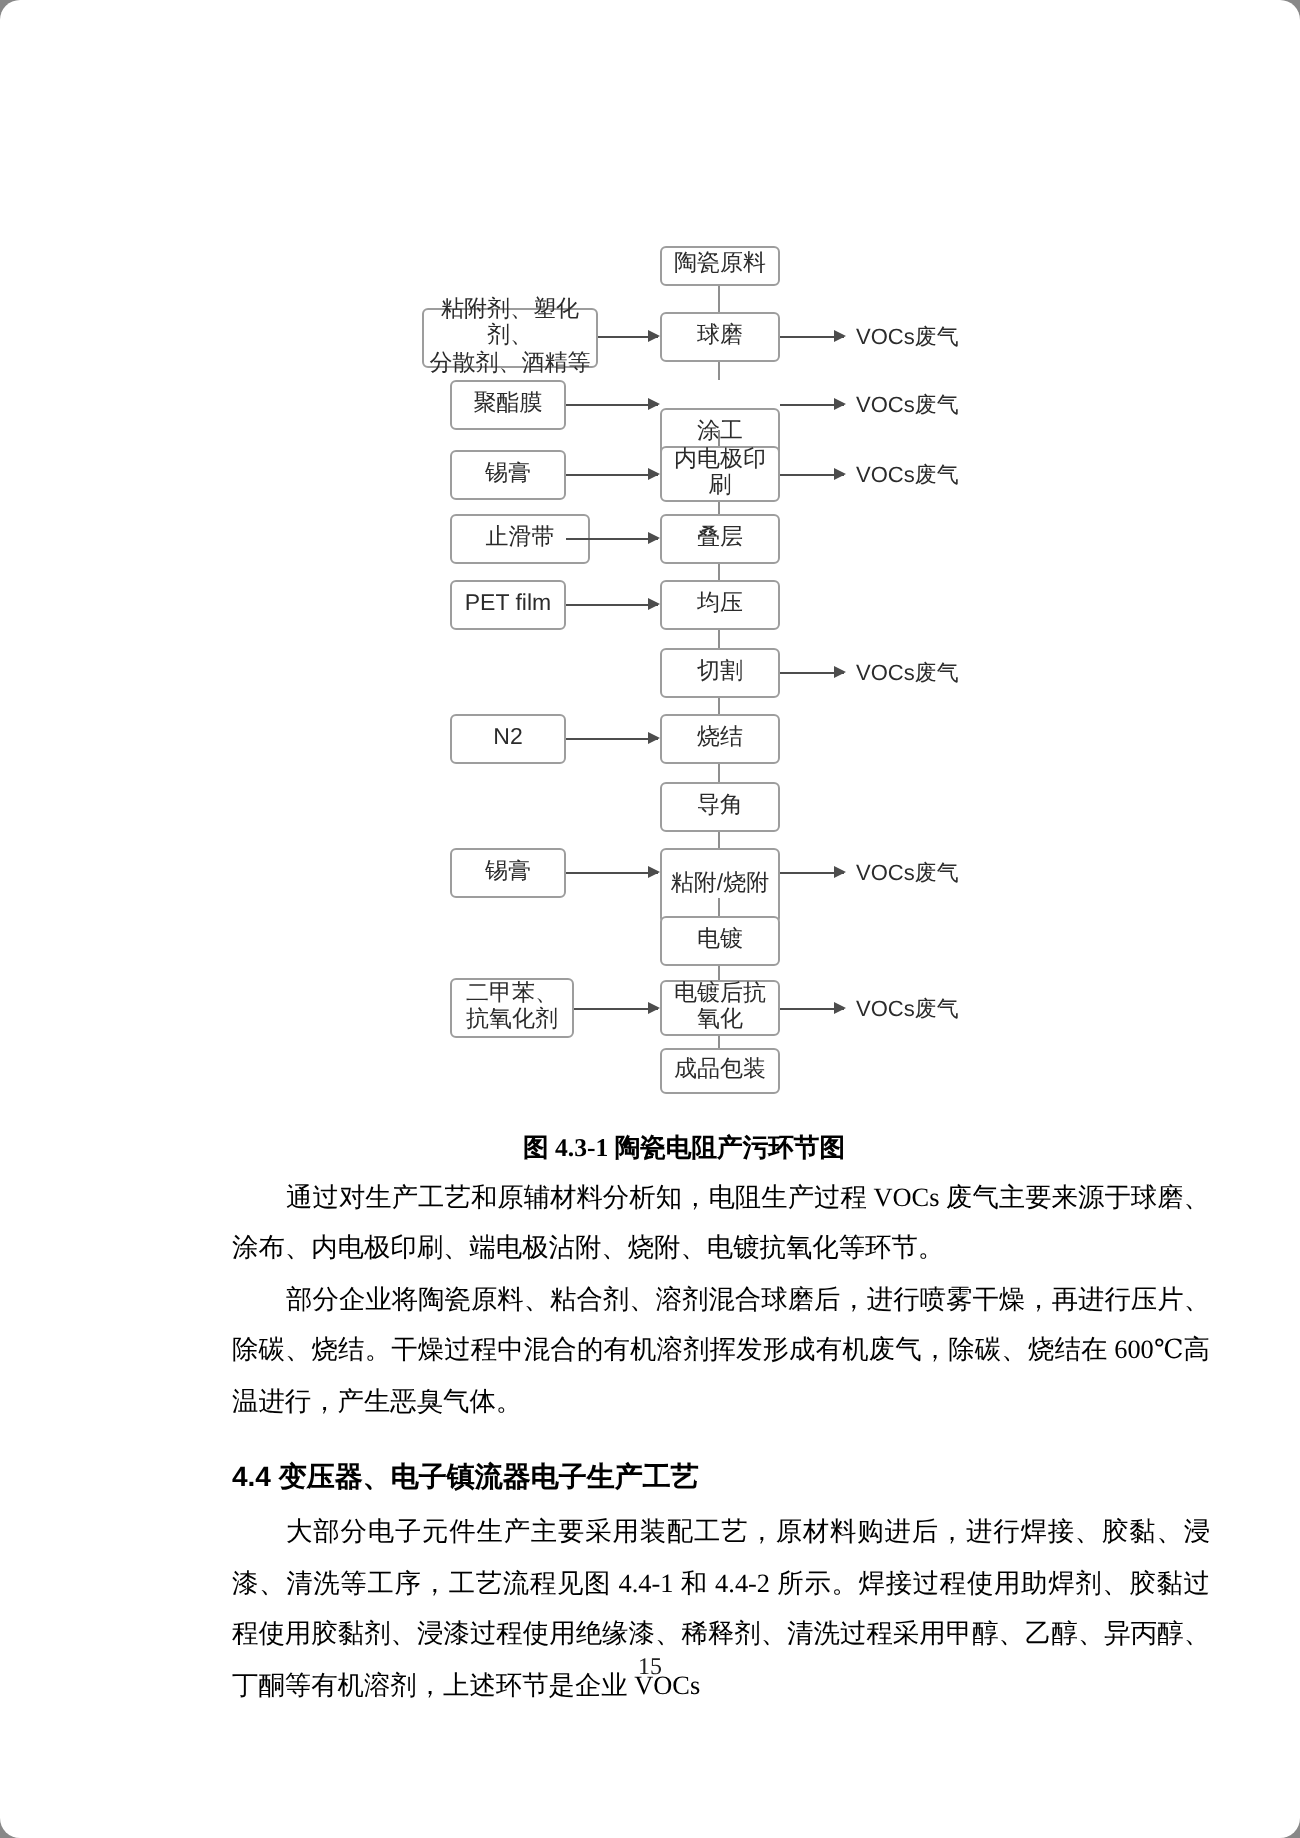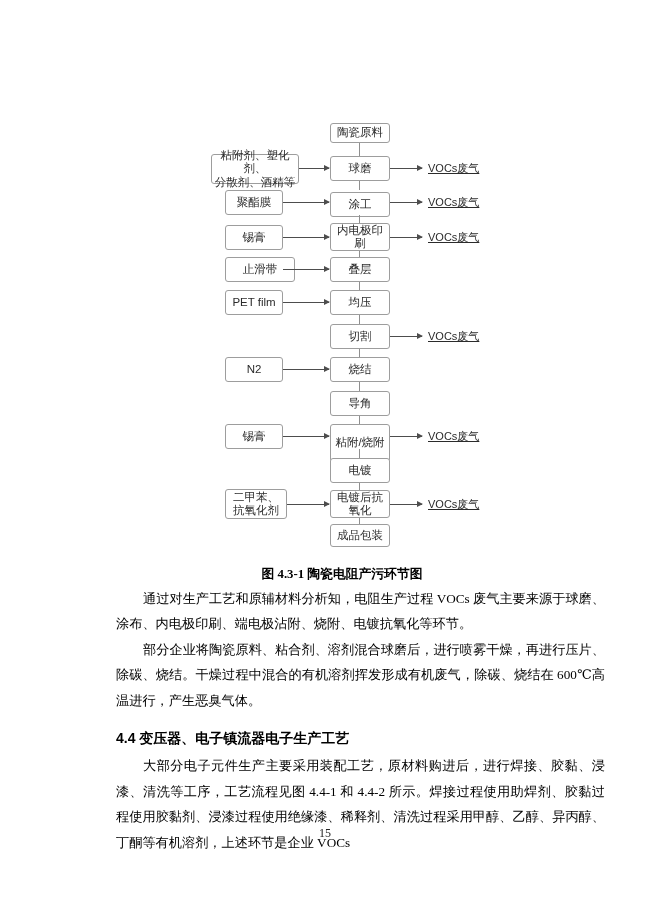--- a/index.html
+++ b/index.html
@@ -1,40 +1,40 @@
 <!DOCTYPE html>
 <html><head>
 <meta charset="utf-8">
 <style>
   html,body { margin:0; padding:0; }
   body { background:#888; }
   .page {
     position:relative; width:650px; height:919px; margin:0 auto;
     background:#ffffff; overflow:hidden;
-    font-family:"Liberation Serif","DejaVu Serif",serif; color:#111;
+    font-family:"Liberation Serif","DejaVu Serif",serif; color:#111;border-radius:10px;
   }
   
   .diagram { position:absolute; left:0; top:0; width:650px; height:560px; }
   .box {
     position:absolute; box-sizing:border-box;
     border:1px solid #9d9d9d; border-radius:3px; background:#fff;
     display:flex; align-items:center; justify-content:center;
     text-align:center; font-size:11.5px; line-height:13.5px; color:#2b2b2b;
     white-space:pre-line; font-family:"Liberation Sans","DejaVu Sans",sans-serif;
   }
   .main-box { left:330px; width:60px; }
   .vconn { position:absolute; left:359px; width:1px; background:#8f8f8f; }
   .harrow { position:absolute; height:1px; background:#4d4d4d; }
   .harrow::after {
     content:""; position:absolute; right:-1px; top:-3px; width:0; height:0;
     border-left:6px solid #4d4d4d; border-top:3px solid transparent; border-bottom:3px solid transparent;
   }
   .vocs {
     position:absolute; left:428px; font-size:11px; color:#2b2b2b;
-    font-family:"Liberation Sans","DejaVu Sans",sans-serif; white-space:nowrap;text-decoration:underline;
+    font-family:"Liberation Sans","DejaVu Sans",sans-serif; white-space:nowrap;
   }
   
   .caption {
     position:absolute; left:17px; top:566px; width:650px; text-align:center;
     font-weight:bold; font-size:12.8px; color:#000;
   }
   .bodytext {
     position:absolute; left:84px; top:586px; width:489px;
     font-size:13.2px; line-height:25.4px; text-align:justify; color:#000;margin-left:32px;
   }
@@ -50,21 +50,21 @@
 </style>
 </head>
 <body>
 
 <div class="page">
 
   <div class="diagram">
 
     <div class="box main-box" style="top:123px;height:20px">陶瓷原料</div>
     <div class="box main-box" style="top:156px;height:25px">球磨</div>
-    <div class="box main-box" style="top:192px;height:25px">涂工</div>
+    <div class="box main-box" style="top:204px;height:25px">涂工</div>
     <div class="box main-box" style="top:223px;height:28px">内电极印
 刷</div>
     <div class="box main-box" style="top:257px;height:25px">叠层</div>
     <div class="box main-box" style="top:290px;height:25px">均压</div>
     <div class="box main-box" style="top:324px;height:25px">切割</div>
     <div class="box main-box" style="top:357px;height:25px">烧结</div>
     <div class="box main-box" style="top:391px;height:25px">导角</div>
     <div class="box main-box" style="top:424px;height:38px">粘附/烧附</div>
     <div class="box main-box" style="top:458px;height:25px">电镀</div>
     <div class="box main-box" style="top:490px;height:28px">电镀后抗

